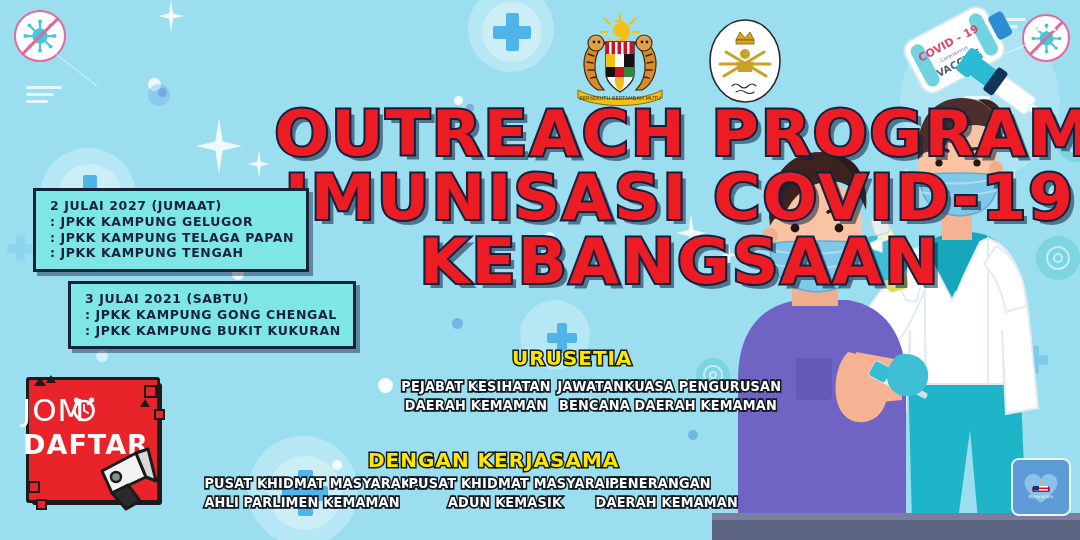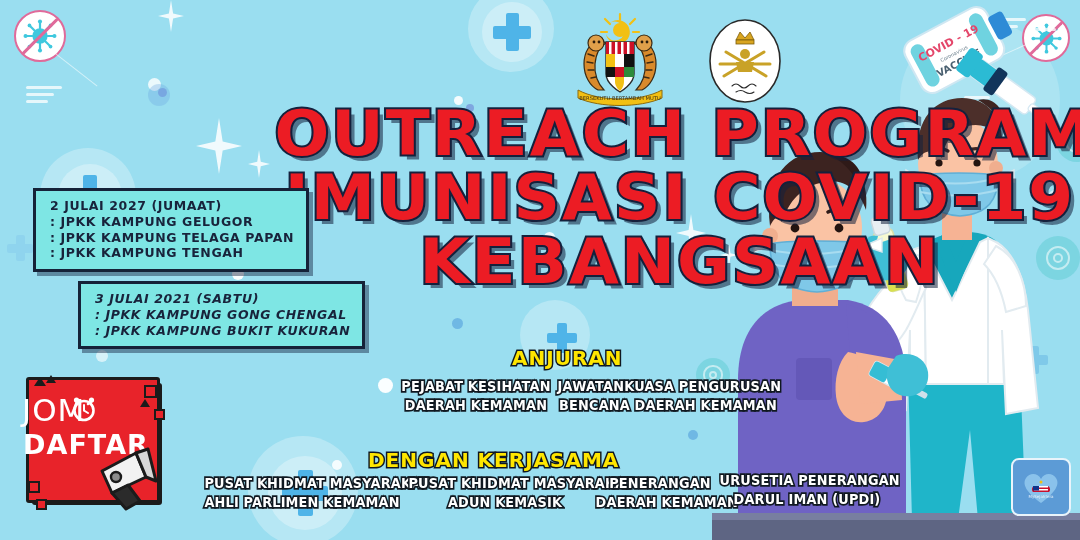--- a/index.html
+++ b/index.html
@@ -131,21 +131,21 @@
   .date-line {
     font-family: "DejaVu Sans", sans-serif;
     font-size: 12.5px;
     font-weight: 700;
     color: #18233b;
     letter-spacing: 0.6px;
     line-height: 1.26;
     white-space: nowrap;
   }
   #date-box-1 { left: 33px; top: 188px; }
-  #date-box-2 { left: 78px; top: 281px; font-style: italic; }
+  #date-box-2 { left: 68px; top: 281px; }
 
   
   .section-heading {
     position: absolute;
     font-family: "DejaVu Sans", sans-serif;
     font-weight: 700;
     font-size: 20px;
     color: #FFE600;
     letter-spacing: 1px;
     -webkit-text-stroke: 3px #101820;
@@ -526,21 +526,21 @@
     <div class="date-line">: JPKK KAMPUNG TELAGA PAPAN</div>
     <div class="date-line">: JPKK KAMPUNG TENGAH</div>
   </div>
 
   <div class="date-box" id="date-box-2">
     <div class="date-line">3 JULAI 2021 (SABTU)</div>
     <div class="date-line">: JPKK KAMPUNG GONG CHENGAL</div>
     <div class="date-line">: JPKK KAMPUNG BUKIT KUKURAN</div>
   </div>
 
-  <div class="section-heading" style="left:512px; top:346px;">ANJURAN</div>
+  <div class="section-heading" style="left:512px; top:346px;">URUSETIA</div>
 
   <div class="credit-col" style="left:386px; top:377px; width:180px;">
     <div class="credit-line">PEJABAT KESIHATAN</div>
     <div class="credit-line">DAERAH KEMAMAN</div>
   </div>
 
   <div class="credit-col" style="left:548px; top:377px; width:240px;">
     <div class="credit-line">JAWATANKUASA PENGURUSAN</div>
     <div class="credit-line">BENCANA DAERAH KEMAMAN</div>
   </div>
@@ -555,24 +555,20 @@
   <div class="credit-col" style="left:400px; top:474px; width:210px;">
     <div class="credit-line">PUSAT KHIDMAT MASYARAKAT</div>
     <div class="credit-line">ADUN KEMASIK</div>
   </div>
 
   <div class="credit-col" style="left:590px; top:474px; width:140px;">
     <div class="credit-line">PENERANGAN</div>
     <div class="credit-line">DAERAH KEMAMAN</div>
   </div>
 
-  <div class="credit-col" style="left:712px; top:471px; width:190px;">
-    <div class="credit-line">URUSETIA PENERANGAN</div>
-    <div class="credit-line">DARUL IMAN (UPDI)</div>
-  </div>
 
   <div id="jom-daftar">
     <div id="jd-shadow"></div>
     <div id="jd-card"></div>
 
     <div id="jd-jom">JOM</div>
     <div id="jd-clock">
       <svg width="28" height="28" viewBox="0 0 28 28">
         <circle cx="14" cy="15.5" r="9.5" fill="none" stroke="#ffffff" stroke-width="2.6"></circle>
         <path d="M6 6 L10 9" stroke="#ffffff" stroke-width="2.6" stroke-linecap="round"></path>

